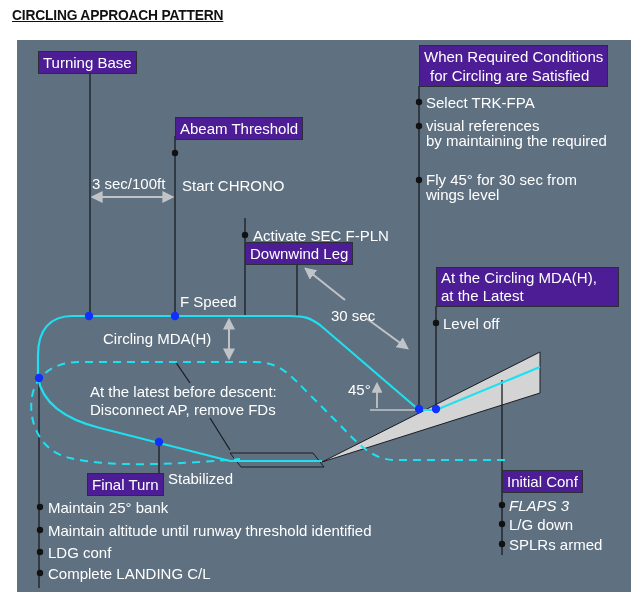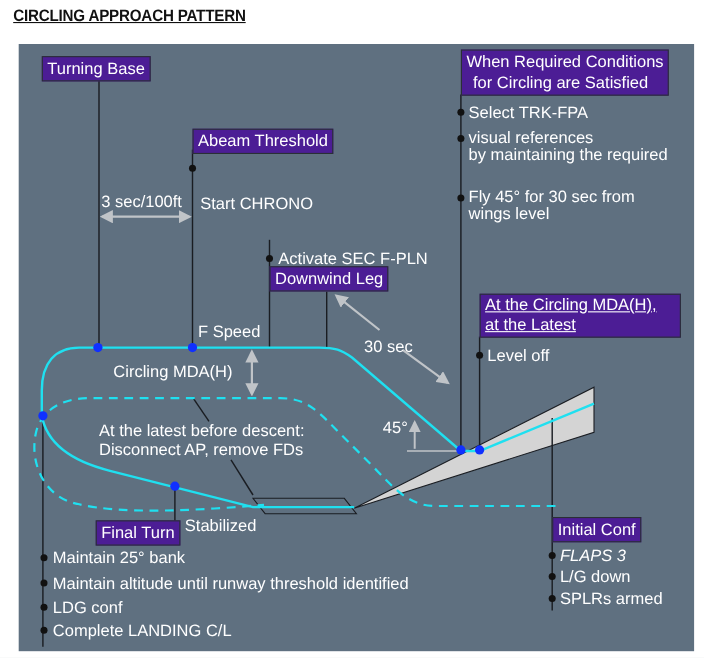--- a/index.html
+++ b/index.html
@@ -97,21 +97,21 @@
 <div class="lbl" style="left:426px; top:94px;">Select TRK-FPA</div>
 <div class="lbl" style="left:426px; top:118px; line-height:15px;">
   <div>visual references</div>
   <div>by maintaining the required</div>
 </div>
 <div class="lbl" style="left:426px; top:172px; line-height:15px;">
   <div>Fly 45° for 30 sec from</div>
   <div>wings level</div>
 </div>
 
-<div class="box" style="left:436px; top:267px; line-height:18px; padding:1px 4px; width:173px;text-decoration:underline;">
+<div class="box" style="left:436px; top:267px; line-height:18px; padding:1px 4px; width:173px;">
   <div>At the Circling MDA(H),</div>
   <div>at the Latest</div>
 </div>
 <div class="lbl" style="left:443px; top:315px;">Level off</div>
 
 <div class="lbl" style="left:92px; top:175px;">3 sec/100ft</div>
 <div class="lbl" style="left:180px; top:293px;">F Speed</div>
 <div class="lbl" style="left:103px; top:330px;">Circling MDA(H)</div>
 <div class="lbl" style="left:331px; top:307px;">30 sec</div>
 <div class="lbl" style="left:348px; top:381px;">45°</div>

